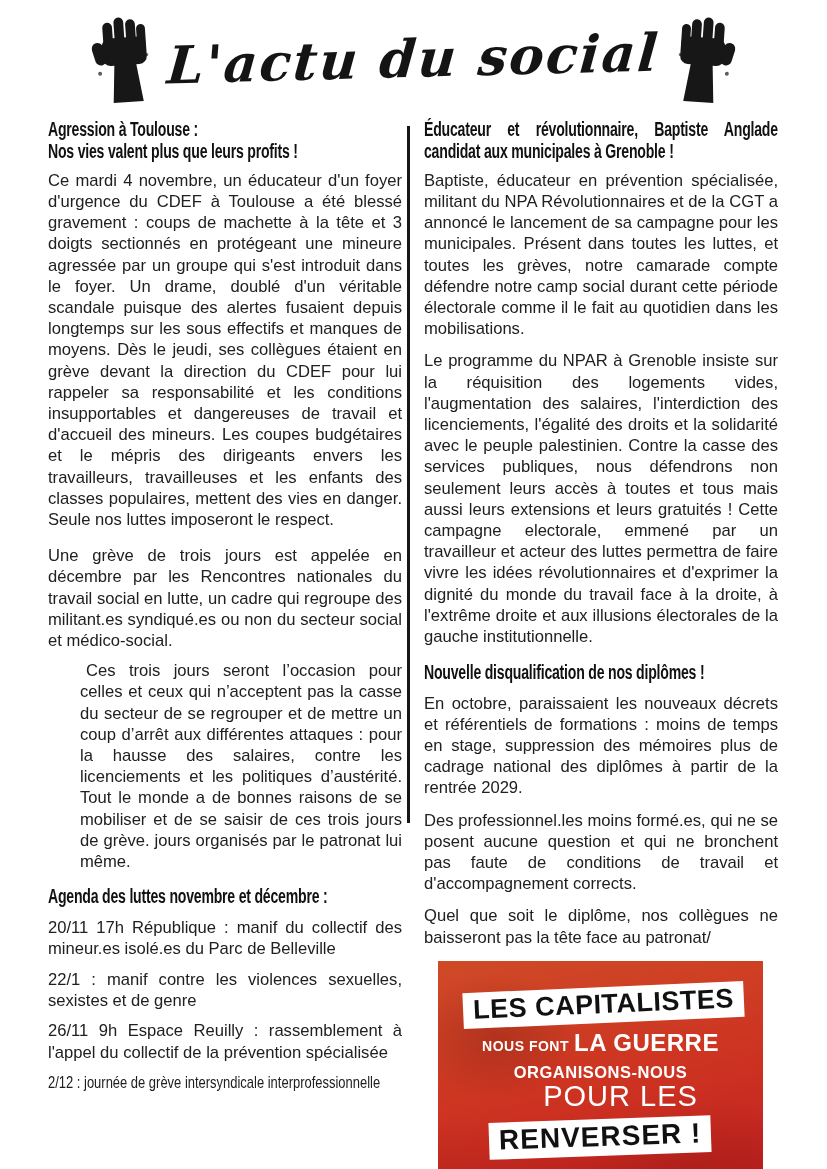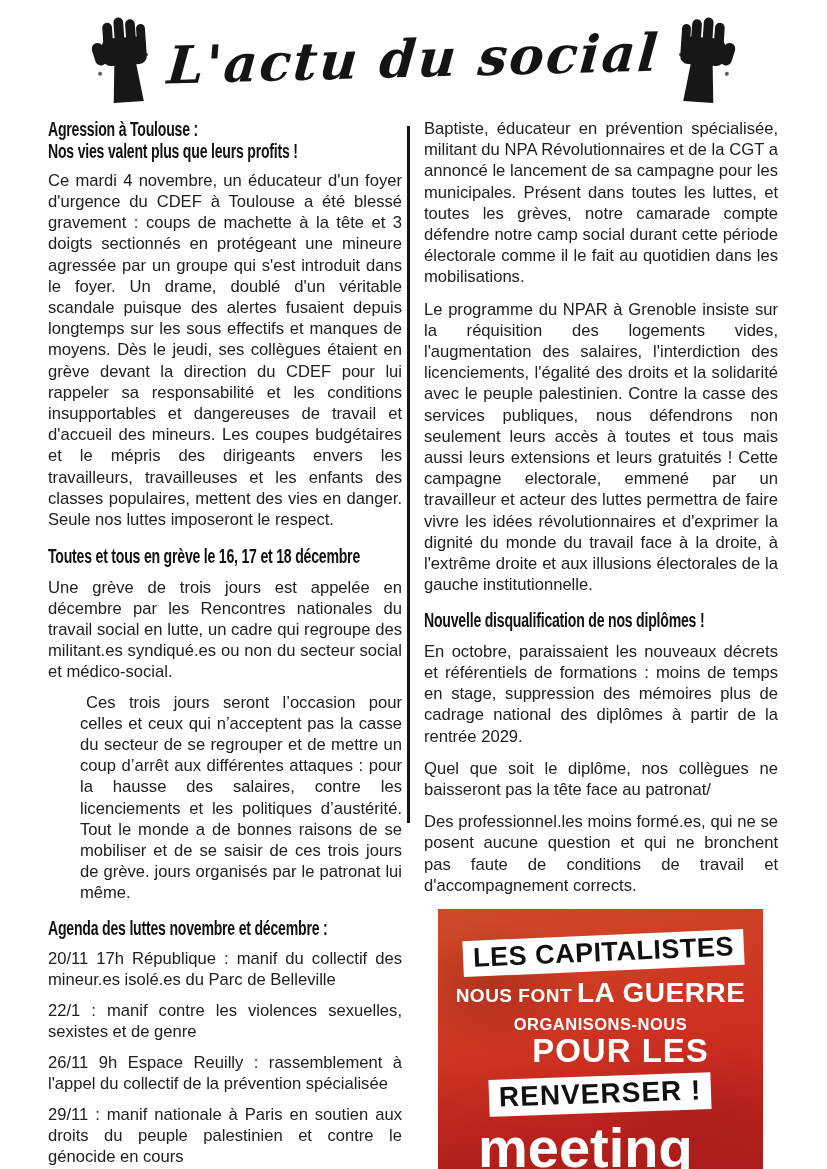--- a/index.html
+++ b/index.html
@@ -104,24 +104,24 @@
   .poster-inner { position:relative; z-index:2; padding-top:26px; text-align:center; }
   .banner-white {
     display:inline-block;
     background:#fff; color:#111;
     font-weight:700;
     padding:2px 10px 3px 10px;
     transform:rotate(-2.5deg);
   }
   .b-capitalistes { font-size:27px; letter-spacing:0.5px; margin-left:6px; }
   .line-war { margin-top:6px; font-weight:700; letter-spacing:0.5px; }
-  .line-war .small { font-size:19px; }
-  .line-war .big { font-size:28px; }
+  .line-war .small { font-size:14px; }
+  .line-war .big { font-size:24px; }
   .line-organisons { margin-top:6px; font-weight:700; font-size:16.5px; letter-spacing:0.5px; }
-  .line-pourles { font-weight:700; font-size:33px; letter-spacing:1px; margin-top:-2px;padding-left:40px; }
+  .line-pourles { font-weight:400; font-size:29px; letter-spacing:1px; margin-top:-2px;padding-left:40px; }
   .b-renverser { font-size:28px; margin-top:6px; transform:rotate(-2deg); letter-spacing:1px; }
   .meeting-block { text-align:left; padding-left:40px; margin-top:8px; }
   .word-meeting { font-weight:700; font-size:56px; line-height:54px; letter-spacing:0px; }
 </style>
 </head>
 <body>
 
 <div class="page">
 
   <div class="masthead">
@@ -163,51 +163,50 @@
   <div class="col col-left">
 
     <h2 class="two-line-wrap">
       <span class="condensed twolines">
         <span class="cline">Agression à Toulouse :</span>
         <span class="cline">Nos vies valent plus que leurs profits !</span>
       </span>
     </h2>
     <p class="body" style="margin-bottom:15px;">Ce mardi 4 novembre, un éducateur d'un foyer d'urgence du CDEF à Toulouse a été blessé gravement : coups de machette à la tête et 3 doigts sectionnés en protégeant une mineure agressée par un groupe qui s'est introduit dans le foyer. Un drame, doublé d'un véritable scandale puisque des alertes fusaient depuis longtemps sur les sous effectifs et manques de moyens. Dès le jeudi, ses collègues étaient en grève devant la direction du CDEF pour lui rappeler sa responsabilité et les conditions insupportables et dangereuses de travail et d'accueil des mineurs. Les coupes budgétaires et le mépris des dirigeants envers les travailleurs, travailleuses et les enfants des classes populaires, mettent des vies en danger. Seule nos luttes imposeront le respect.</p>
 
-    <h2>
-      <span class="condensed">Toutes et tous en grève le 16, 17 et 18 décembre</span>
-    </h2>
     <p class="body tight">Une grève de trois jours est appelée en décembre par les Rencontres nationales du travail social en lutte, un cadre qui regroupe des militant.es syndiqué.es ou non du secteur social et médico-social.</p>
     <p class="body indent" style="margin-bottom:13px;">Ces trois jours seront l’occasion pour celles et ceux qui n’acceptent pas la casse du secteur de se regrouper et de mettre un coup d’arrêt aux différentes attaques : pour la hausse des salaires, contre les licenciements et les politiques d’austérité. Tout le monde a de bonnes raisons de se mobiliser et de se saisir de ces trois jours de grève. jours organisés par le patronat lui même.</p>
 
     <h2>
       <span class="condensed">Agenda des luttes novembre et décembre :</span>
     </h2>
     <div class="agenda">
       <p class="body">20/11 17h République : manif du collectif des mineur.es isolé.es du Parc de Belleville</p>
       <p class="body">22/1 : manif contre les violences sexuelles, sexistes et de genre</p>
       <p class="body">26/11 9h Espace Reuilly : rassemblement à l'appel du collectif de la prévention spécialisée</p>
-      <p class="body" style="margin-bottom:14px;">29/11 : manif nationale à Paris en soutien aux droits du peuple palestinien et contre le génocide en cours</p>
       <p class="body narrowline">2/12 : journée de grève intersyndicale interprofessionnelle</p>
 
     </div>
 
   </div>
 
   <div class="col col-right">
 
+    <h2 class="two-line-wrap">
+      <span class="condensed twolines">Éducateur et révolutionnaire, Baptiste Anglade candidat aux municipales à Grenoble !</span>
+    </h2>
     <p class="body">Baptiste, éducateur en prévention spécialisée, militant du NPA Révolutionnaires et de la CGT a annoncé le lancement de sa campagne pour les municipales. Présent dans toutes les luttes, et toutes les grèves, notre camarade compte défendre notre camp social durant cette période électorale comme il le fait au quotidien dans les mobilisations.</p>
     <p class="body" style="margin-bottom:14px;">Le programme du NPAR à Grenoble insiste sur la réquisition des logements vides, l'augmentation des salaires, l'interdiction des licenciements, l'égalité des droits et la solidarité avec le peuple palestinien. Contre la casse des services publiques, nous défendrons non seulement leurs accès à toutes et tous mais aussi leurs extensions et leurs gratuités ! Cette campagne electorale, emmené par un travailleur et acteur des luttes permettra de faire vivre les idées révolutionnaires et d'exprimer la dignité du monde du travail face à la droite, à l'extrême droite et aux illusions électorales de la gauche institutionnelle.</p>
 
     <h2>
       <span class="condensed">Nouvelle disqualification de nos diplômes !</span>
     </h2>
     <p class="body">En octobre, paraissaient les nouveaux décrets et référentiels de formations : moins de temps en stage, suppression des mémoires plus de cadrage national des diplômes à partir de la rentrée 2029.</p>
+    <p class="body">Des professionnel.les moins formé.es, qui ne se posent aucune question et qui ne bronchent pas faute de conditions de travail et d'accompagnement corrects.</p>
     <p class="body">Quel que soit le diplôme, nos collègues ne baisseront pas la tête face au patronat/</p>
-    <p class="body">Des professionnel.les moins formé.es, qui ne se posent aucune question et qui ne bronchent pas faute de conditions de travail et d'accompagnement corrects.</p>
 
     <div class="poster">
       <div class="crowd"></div>
       <div class="poster-inner">
         <span class="banner-white b-capitalistes">LES CAPITALISTES</span>
         <div class="line-war">
           <span class="small">NOUS FONT</span>
           <span class="big">LA GUERRE</span>
         </div>
         <div class="line-organisons">ORGANISONS-NOUS</div>

